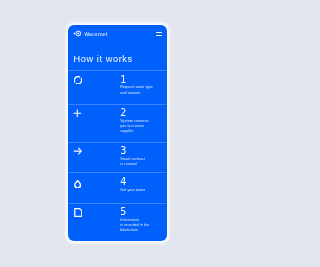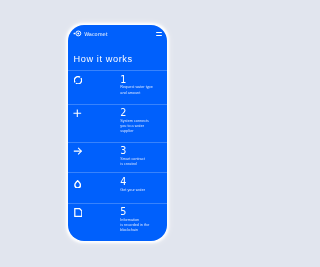--- a/index.html
+++ b/index.html
@@ -1,18 +1,18 @@
 <!DOCTYPE html>
 <html><head>
 <meta charset="utf-8">
 <style>
   html,body{margin:0;padding:0;}
   body{width:235px;height:267px;background:#e1e5ee;font-family:"Liberation Sans",sans-serif;overflow:hidden;}
   .stage{position:relative;width:235px;height:267px;}
-  .phone{position:absolute;left:68px;top:25px;width:99px;height:216px;background:#0060fc;border-radius:16px;overflow:hidden;
+  .phone{position:absolute;left:68px;top:25px;width:99px;height:216px;background:#0060fc;border-radius:6px;overflow:hidden;
          box-shadow:0 0 2.4px 1.1px rgba(255,255,255,.95), 0 0 7px 2px rgba(255,255,255,.45);}
   .logo{position:absolute;left:4.6px;top:4.3px;width:40px;height:9px;}
   .logomark{position:absolute;left:0;top:0;width:9px;height:9px;display:block;}
   .logotext{position:absolute;left:11.6px;top:2.6px;font-size:5px;color:#fff;letter-spacing:0;line-height:1;
             font-family:"DejaVu Sans",sans-serif;white-space:nowrap;}
   .burger{position:absolute;left:87.8px;top:6.9px;width:6.7px;height:4px;}
   .burger i{display:block;height:1.15px;background:#fff;border-radius:.4px;}
   .burger i:first-child{margin-bottom:1.55px;}
   .title{position:absolute;left:5.6px;top:29.7px;filter:blur(0.4px);font-size:9.2px;color:#fff;line-height:1;letter-spacing:.58px;font-family:"Liberation Sans",sans-serif;}
   .steps{position:absolute;left:0;top:0;width:100%;height:100%;}

